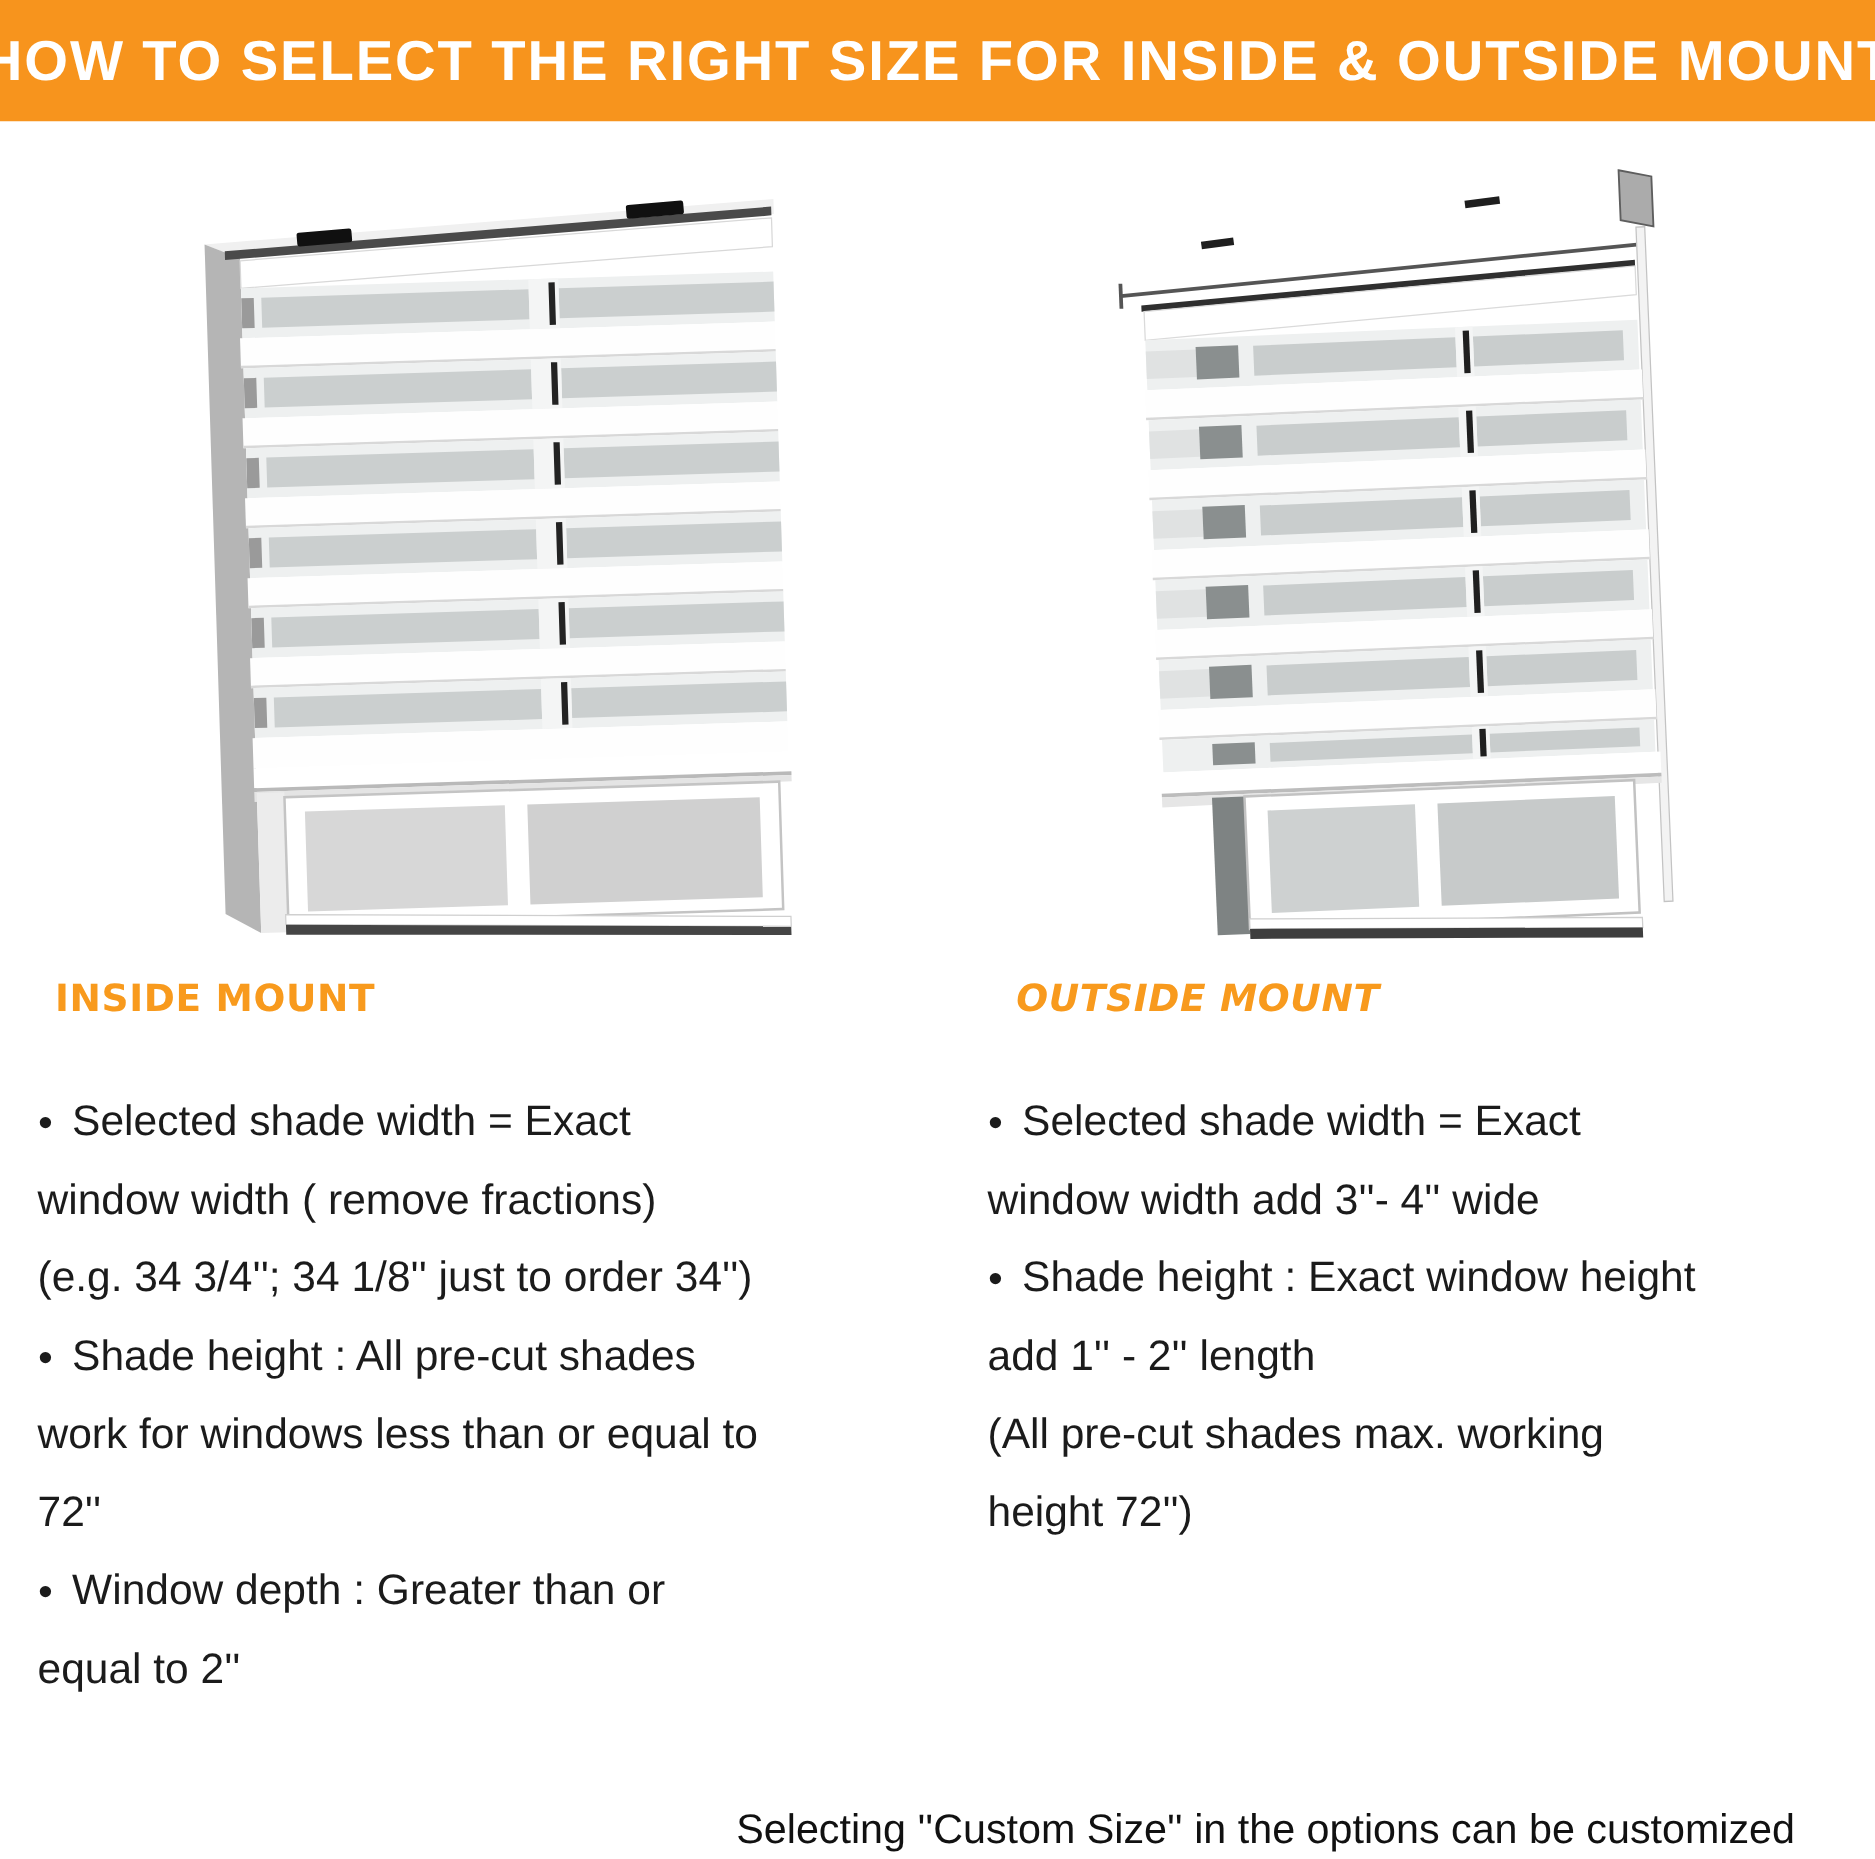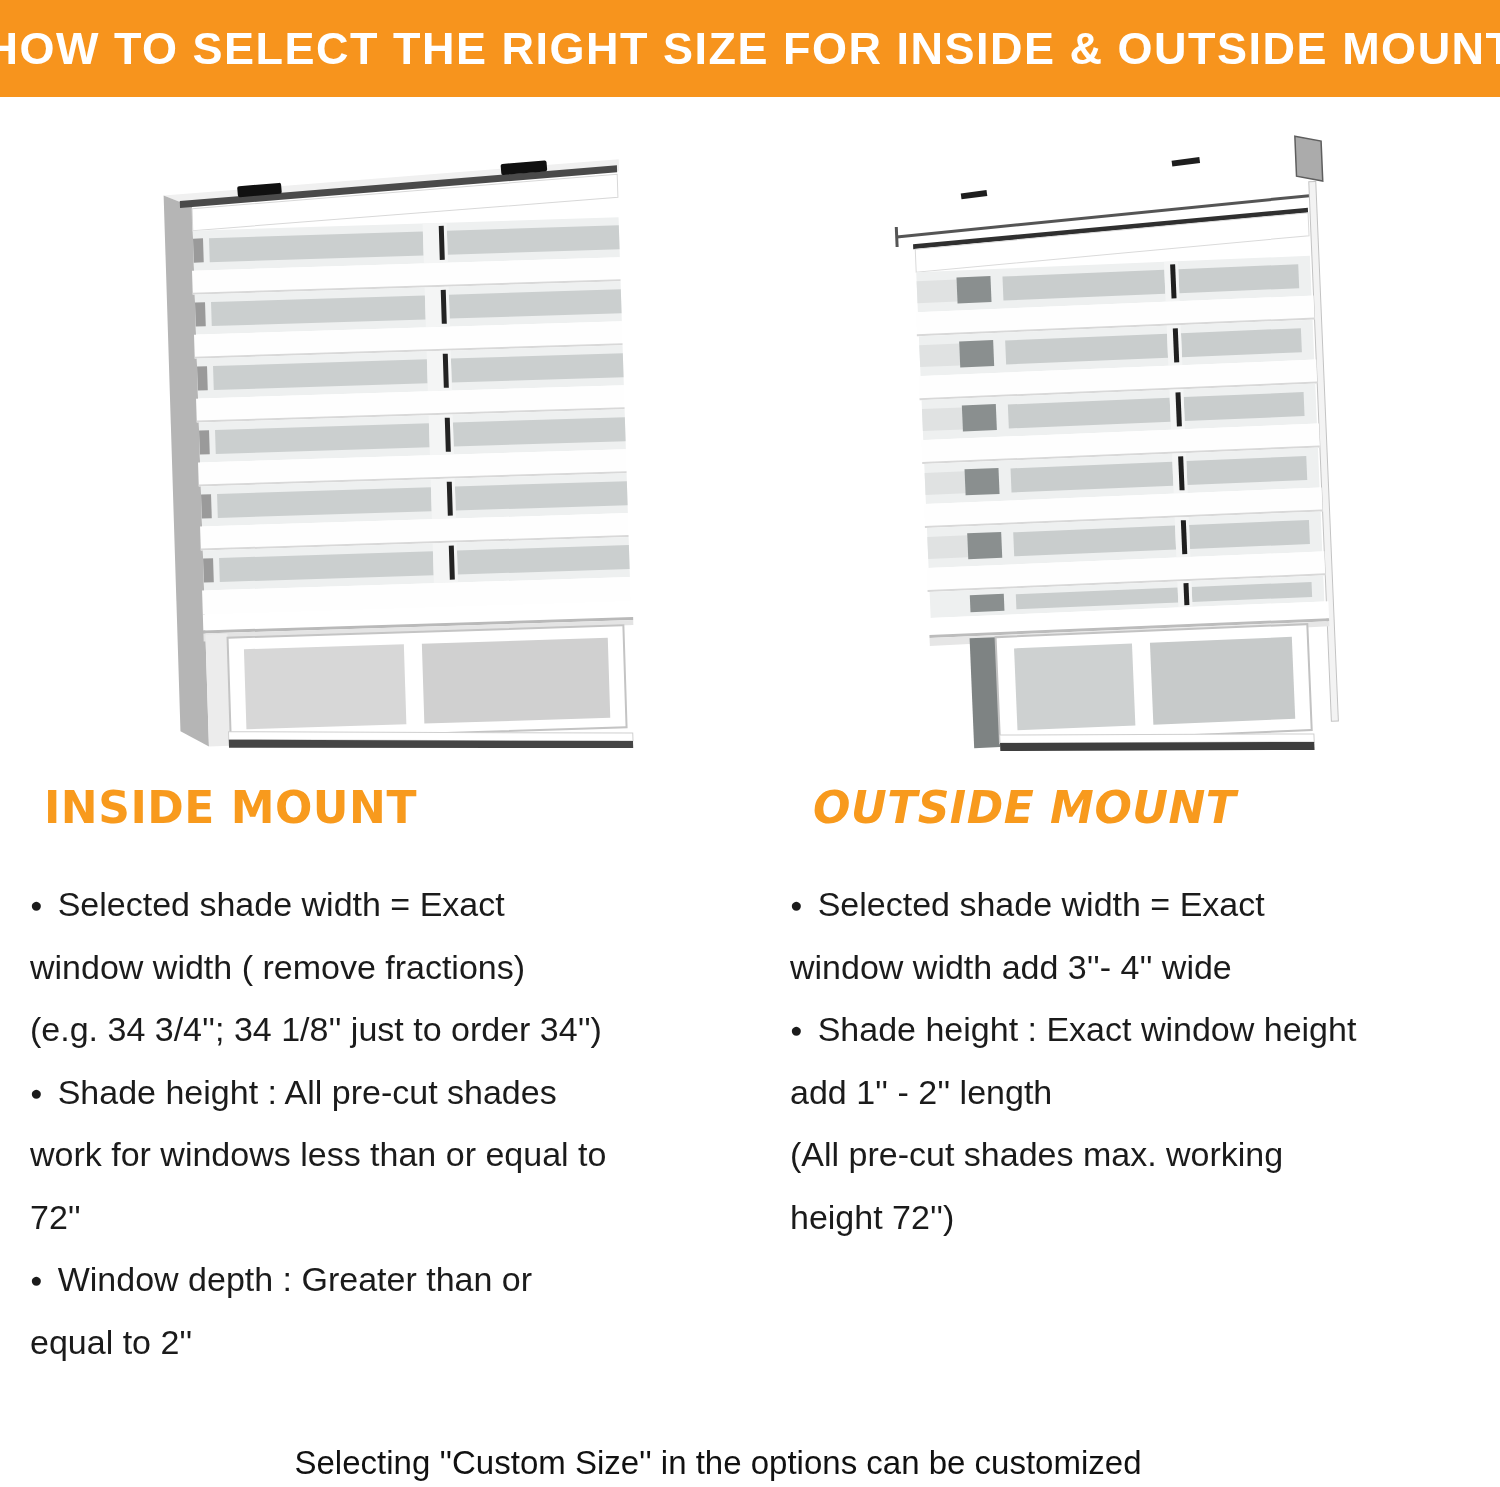--- a/index.html
+++ b/index.html
@@ -16,38 +16,38 @@
     font-weight:bold;font-size:45px;color:#ffffff;letter-spacing:1.5px;
     white-space:nowrap;
   }
   .illus{position:absolute;margin:0;padding:0;}
   .illus svg{width:100%;height:100%;display:block;}
   .illus-left{left:158px;top:138px;width:500px;height:635px;}
   .illus-right{left:888px;top:132px;width:455px;height:645px;}
   .heading{
     position:absolute;margin:0;
     font-family:"DejaVu Sans","Liberation Sans",sans-serif;
-    font-weight:bold;font-size:44px;letter-spacing:0.5px;color:#F89A1D;
+    font-weight:bold;font-size:30px;letter-spacing:0.5px;color:#F89A1D;
     white-space:nowrap;
   }
   .heading-left{left:44px;top:782px;}
   .heading-right{left:813px;top:782px;}
   .col{
-    position:absolute;top:872px;font-size:34px;line-height:65px;
+    position:absolute;top:872px;font-size:34px;line-height:51px;
     color:#1b1b1b;white-space:pre;
   }
   .col-left{left:30px;}
   .col-right{left:790px;}
   .line{height:62.5px;}
   .dot{
     display:inline-block;font-size:21px;margin-right:15px;
     transform:translateY(-4px);
   }
   .note{
-    position:absolute;left:0;top:1444px;width:1436px;text-align:center;
+    position:absolute;left:0;top:1444px;width:1436px;text-align:right;
     font-size:33px;color:#111111;
   }
 </style>
 </head>
 <body>
 
 <div class="page">
 
   <header class="banner" style="background: rgb(247, 148, 29);">
     <span class="banner-title" style="color: rgb(255, 255, 255);">HOW TO SELECT THE RIGHT SIZE FOR INSIDE &amp; OUTSIDE MOUNT</span>

